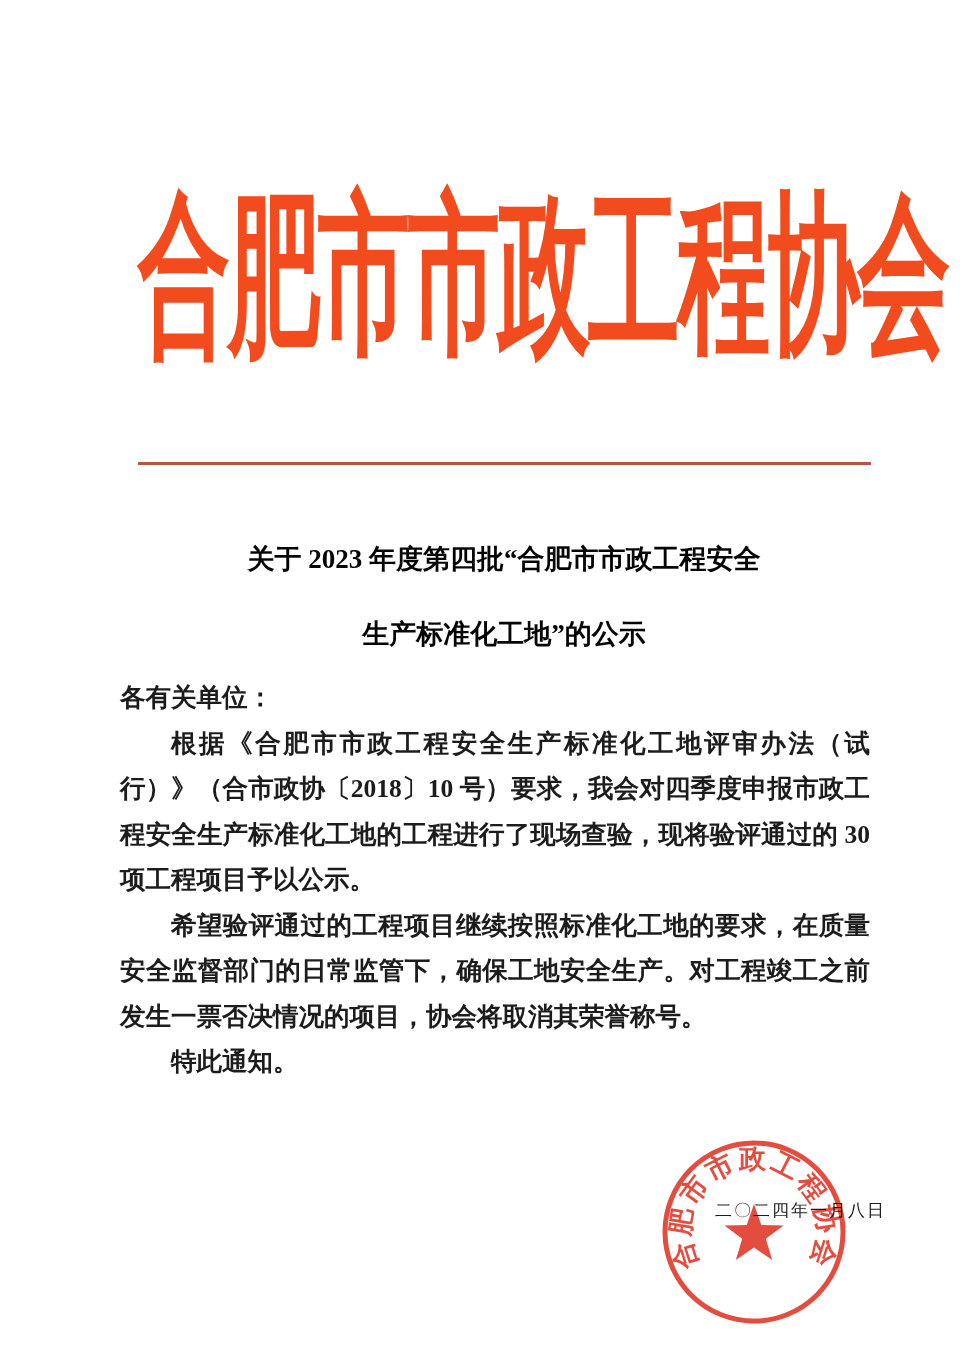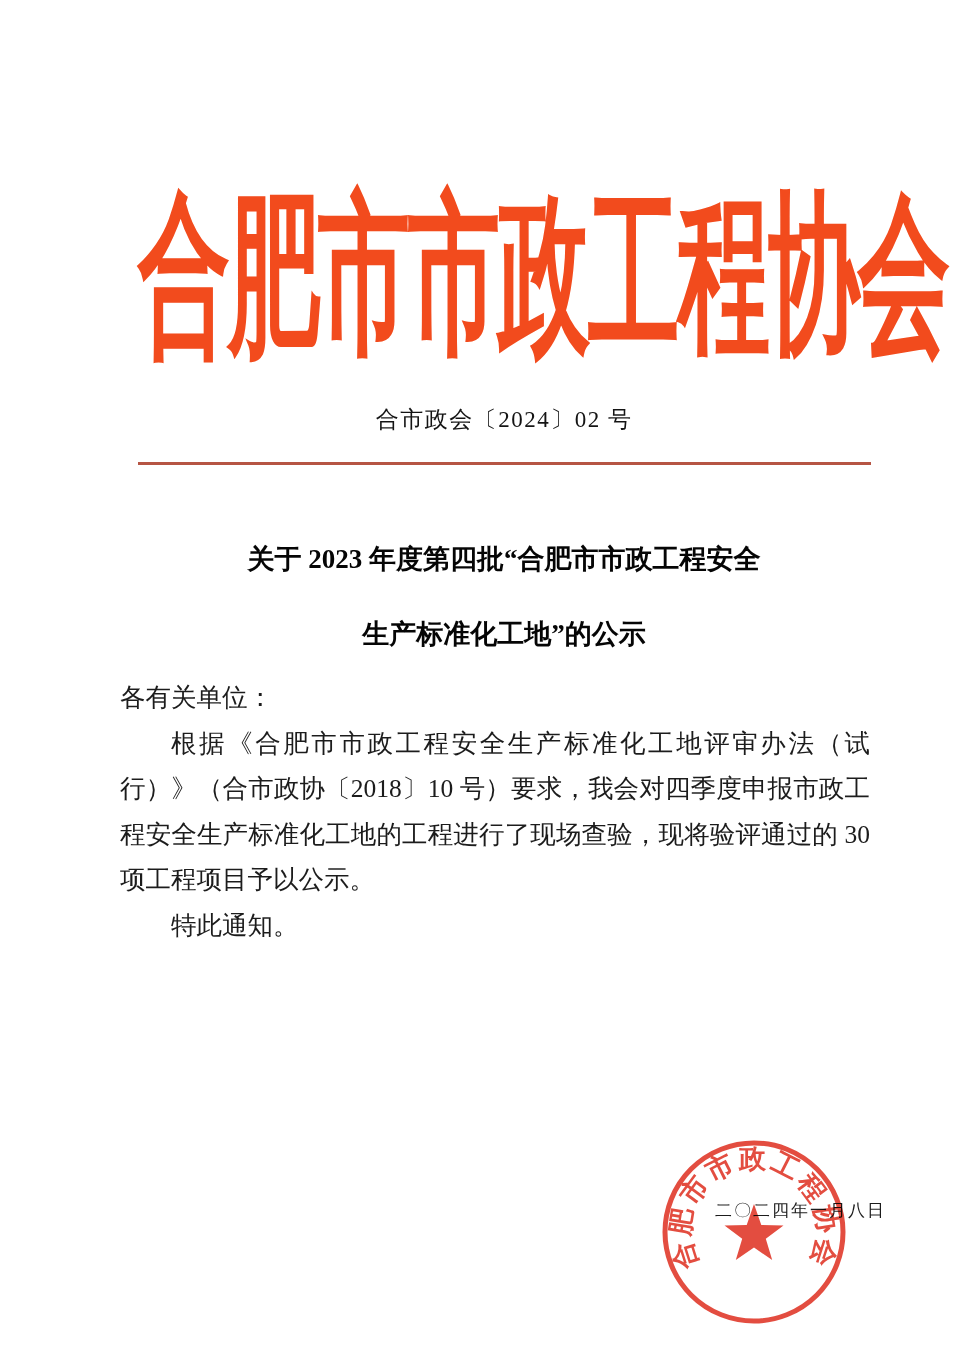--- a/index.html
+++ b/index.html
@@ -40,21 +40,21 @@
   .title{
     position:absolute;top:506px;left:118px;width:772px;margin:0;
     text-align:center;
     font-size:27px;font-weight:bold;line-height:75px;color:#050505;
   }
   .title .tline{display:block;}
   
   .bodytext{
     position:absolute;top:659px;left:120px;width:750px;
     font-size:25.5px;line-height:45.5px;
-    text-align:justify;color:#1c1c1c;
+    text-align:justify;color:#1c1c1c;font-weight:bold;
   }
   .bodytext p{margin:0;padding:0;}
   .bodytext p.para{text-indent:2em;}
   
   .date{
     position:absolute;top:1183px;left:120px;width:766px;
     text-align:right;
     font-size:17px;letter-spacing:2px;color:#1c1c1c;
   }
   
@@ -69,32 +69,32 @@
 </style>
 </head>
 <body>
 
 <div id="page">
 
   <div class="masthead">
     <span>合肥市市政工程协会</span>
   </div>
 
-  <div class="docnum">合市政会〔2024〕02 号</div>
 
   <div class="rule"></div>
 
   <h1 class="title">
     <span class="tline">关于 2023 年度第四批“合肥市市政工程安全</span>
     <span class="tline">生产标准化工地”的公示</span>
   </h1>
 
   <div class="bodytext">
     <p class="salutation">各有关单位：</p>
     <p class="para">根据《合肥市市政工程安全生产标准化工地评审办法（试行）》（合市政协〔2018〕10 号）要求，我会对四季度申报市政工程安全生产标准化工地的工程进行了现场查验，现将验评通过的 30 项工程项目予以公示。</p>
+    <p class="para">希望验评通过的工程项目继续按照标准化工地的要求，在质量安全监督部门的日常监管下，确保工地安全生产。对工程竣工之前发生一票否决情况的项目，协会将取消其荣誉称号。</p>
     <p class="para">特此通知。</p>
   </div>
 
   <div class="date">二〇二四年一月八日</div>
 
   <svg class="seal" viewBox="0 0 190 190" aria-hidden="true">
     <circle cx="95" cy="95" r="89" fill="none" stroke="#e0392b" stroke-width="5"></circle>
     <polygon fill="#e0392b" points="95,67 102.3,88 124.5,88.4 106.8,101.8 113.2,123.1 95,110.4 76.8,123.1 83.2,101.8 65.5,88.4 87.7,88"></polygon>
     <path id="sealArc" d="M 38.5 125 A 64 64 0 1 1 151.5 125" fill="none" stroke="none"></path>
     <text fill="#e0392b" text-anchor="middle">

